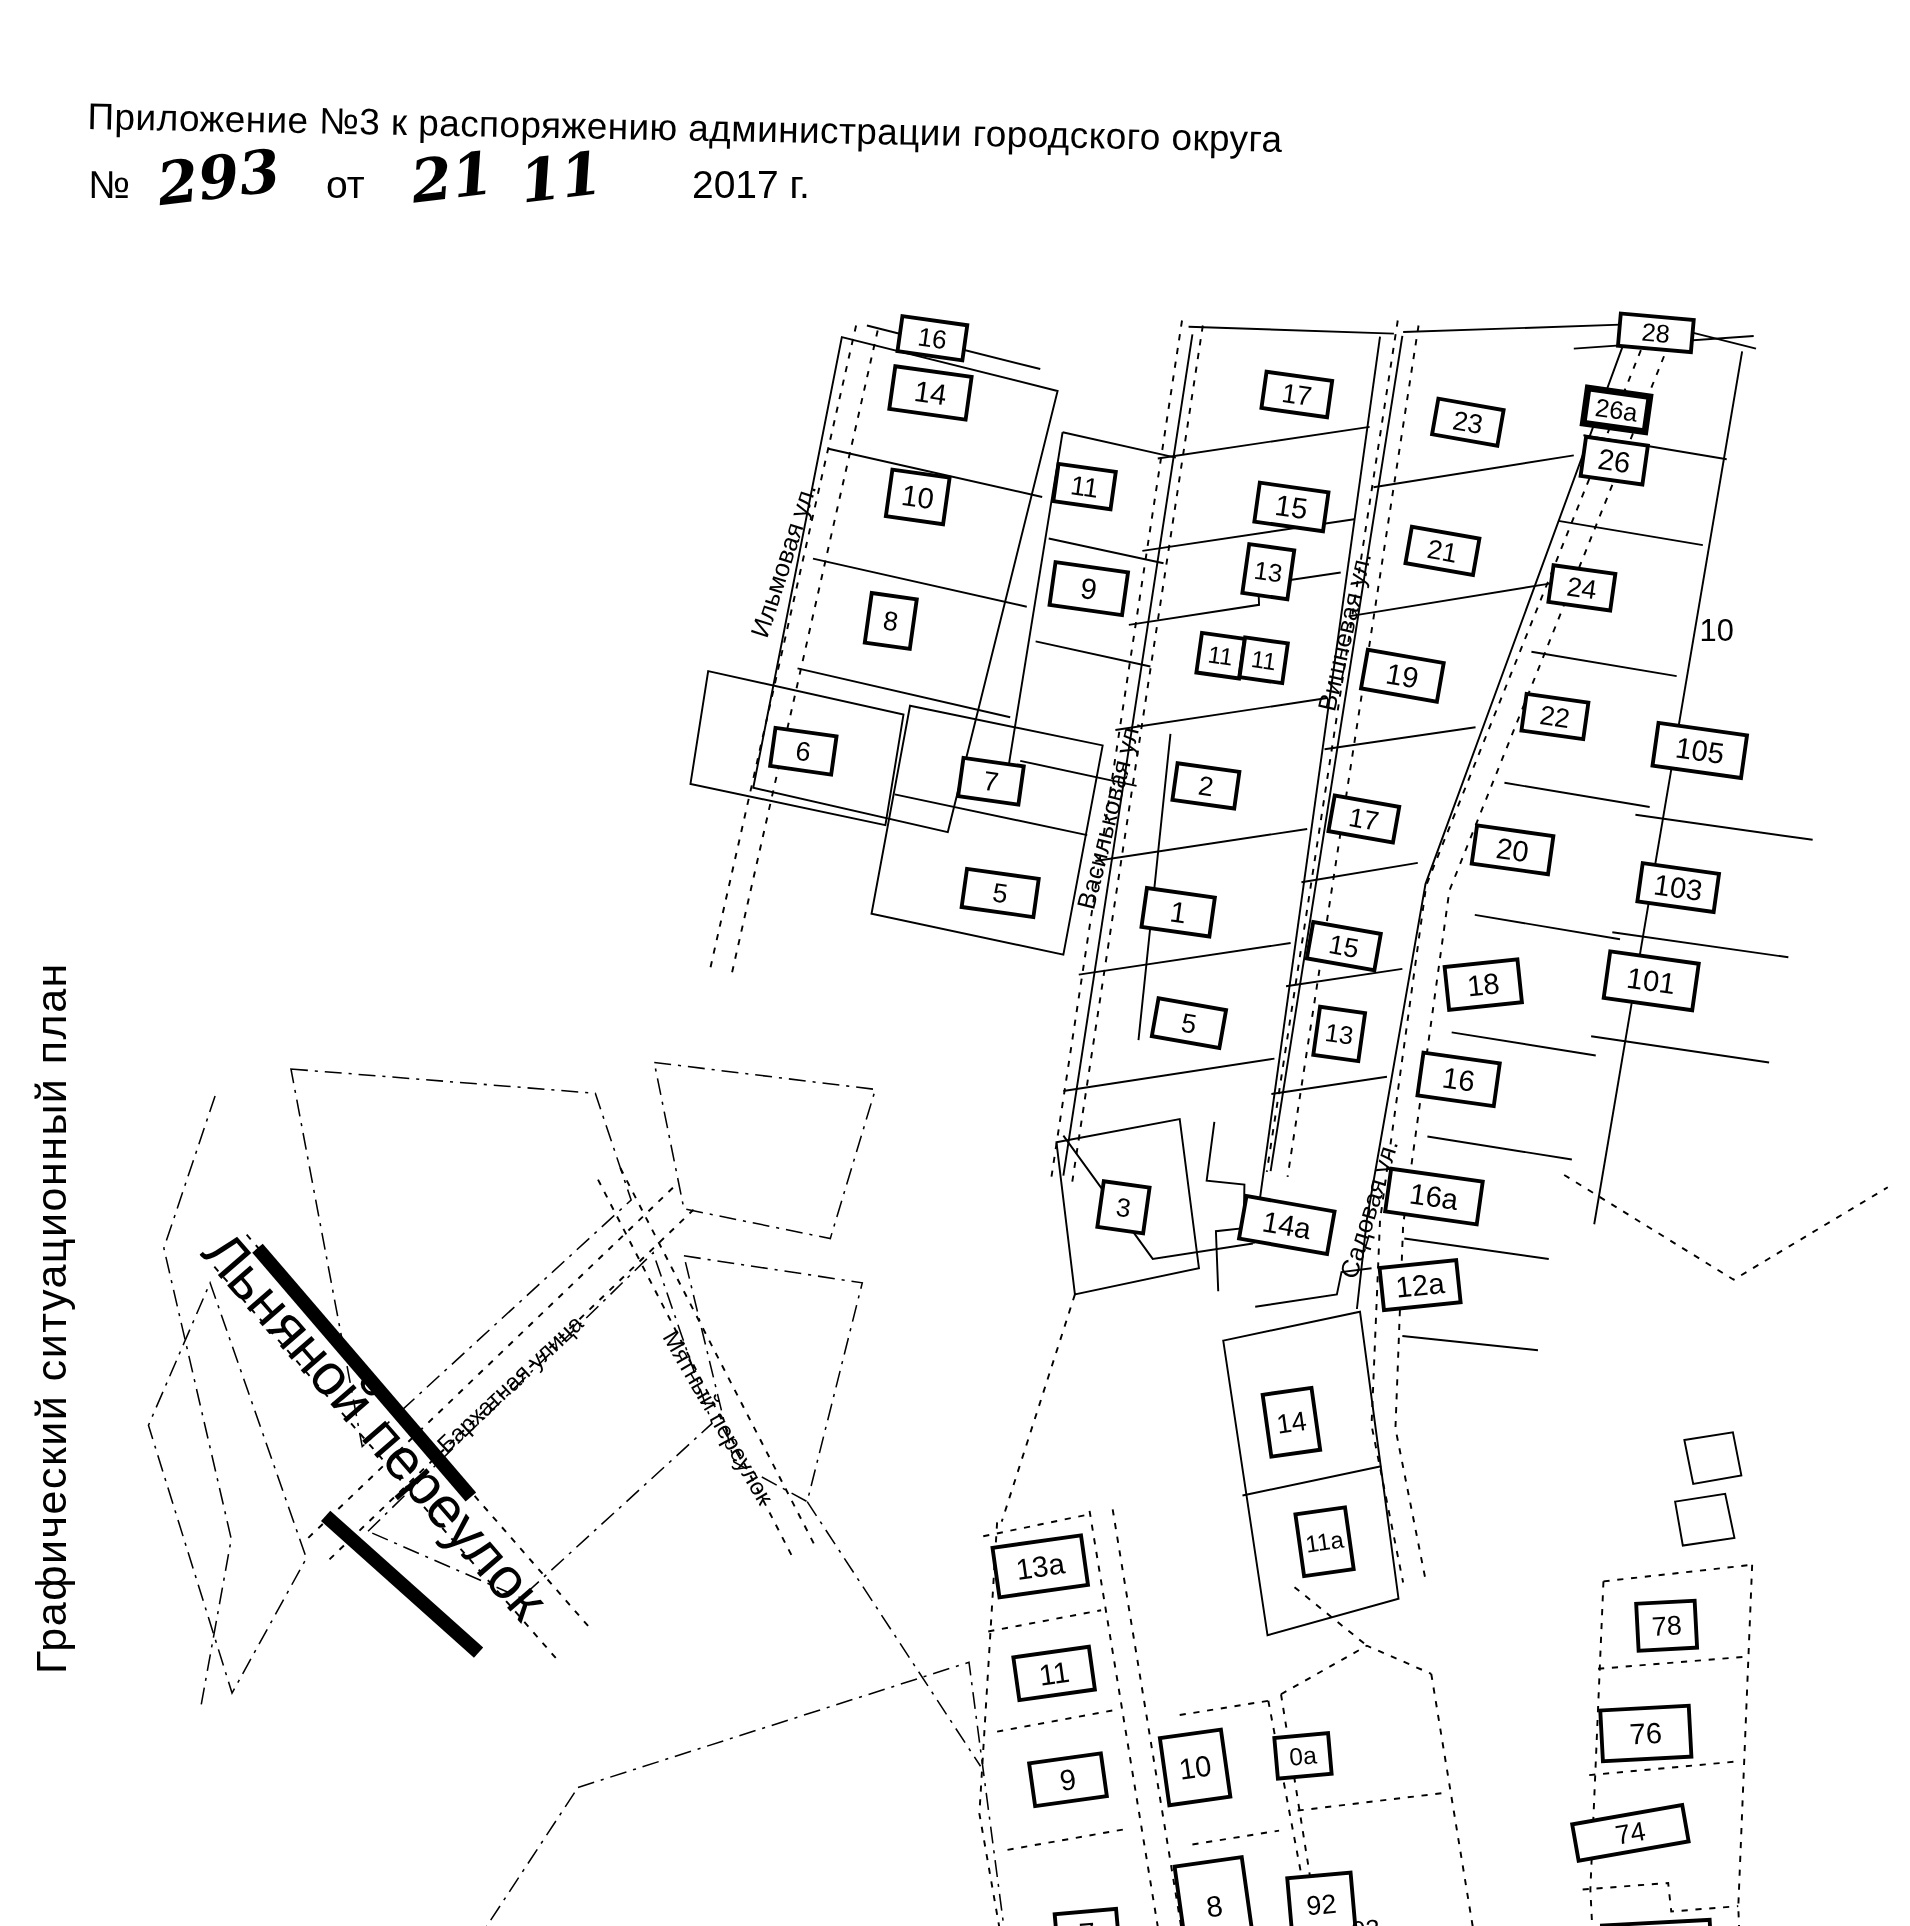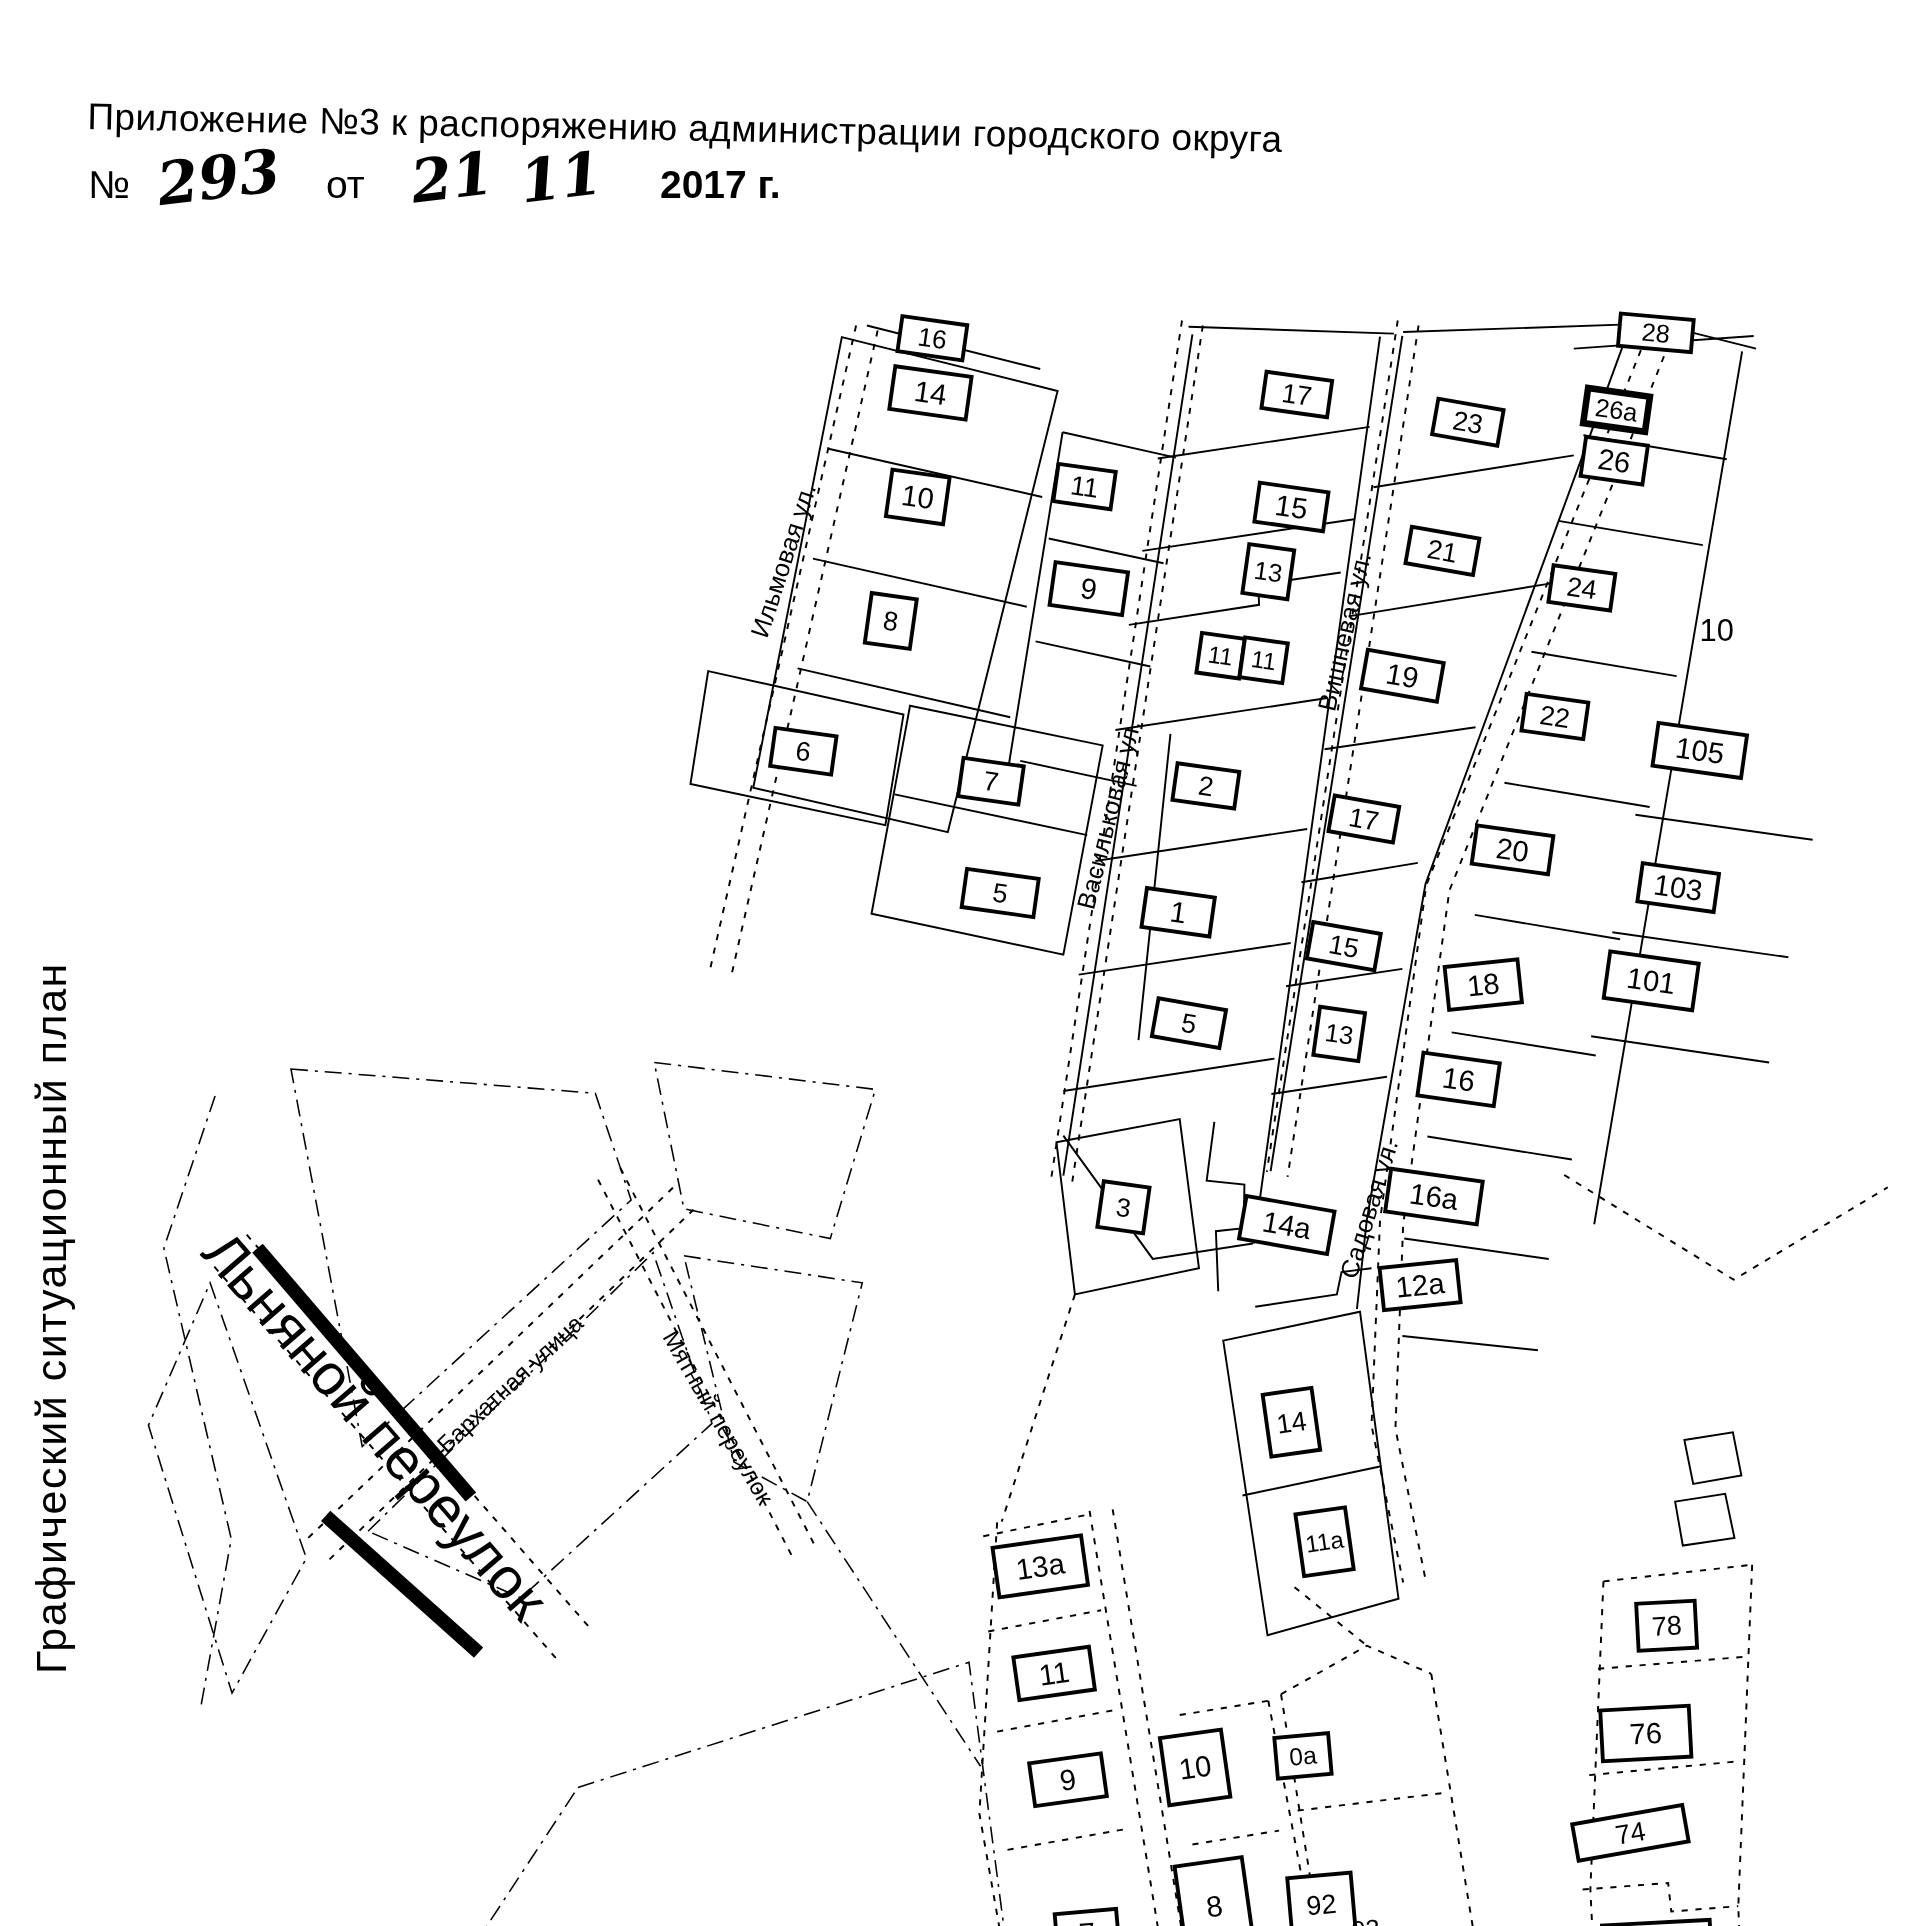--- a/index.html
+++ b/index.html
@@ -2,21 +2,21 @@
 <html style="font-size:6.2px"><head>
 <meta charset="utf-8">
 <style>
   html,body{margin:0;padding:0;background:#fff;}
   .page{position:relative;width:1911px;height:2702px;background:#fff;overflow:hidden;
         font-family:"Liberation Sans",sans-serif;color:#000;}
   .hdr{position:absolute;left:88px;top:96px;width:1348px;z-index:5;}
   .hdr-line1{font-size:37px;letter-spacing:0.4px;transform:rotate(1.1deg);transform-origin:0 0;white-space:nowrap;}
   .hdr-line2{margin-top:10px;font-size:39px;white-space:nowrap;}
   .hw{font-family:"DejaVu Serif",serif;font-style:italic;font-weight:bold;font-size:59px;
-      display:inline-block;transform:rotate(-7deg);line-height:1;} .sp-b{margin-left:46px;} .sp-c{margin-left:27px;} .sp-d{margin-left:58px;font-weight:bold;}
+      display:inline-block;transform:rotate(-7deg);line-height:1;} .sp-b{margin-left:46px;} .sp-c{margin-left:27px;} .sp-d{margin-left:90px;}
   .side-title{position:absolute;left:27px;top:1674px;transform:rotate(-90deg);transform-origin:0 0;
       font-size:43px;letter-spacing:1.5px;white-space:nowrap;z-index:5;}
   svg#map-svg{position:absolute;left:0;top:0;width:1911px;height:2702px;}
   .ln{fill:none;stroke:#000;stroke-width:5;}
   .lnd{fill:none;stroke:#000;stroke-width:5;stroke-dasharray:16 20;}
   .lndd{fill:none;stroke:#000;stroke-width:4;stroke-dasharray:44 18 8 18;}
   .bld{fill:#fff;stroke:#000;stroke-width:13;}
   .bar{fill:none;stroke:#000;stroke-width:36;}
   .pbox rect{fill:#fff;stroke:#000;stroke-width:10;}
   .pbox.dark rect{stroke-width:17;}

